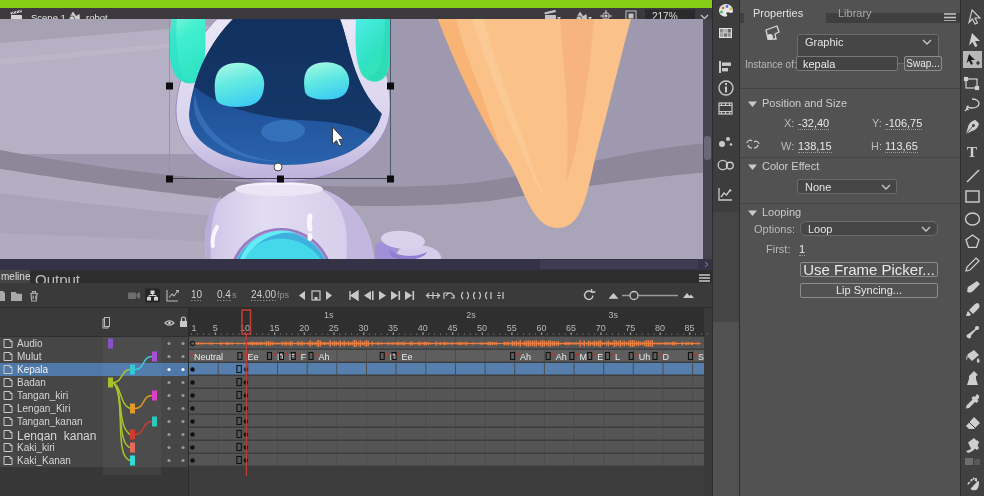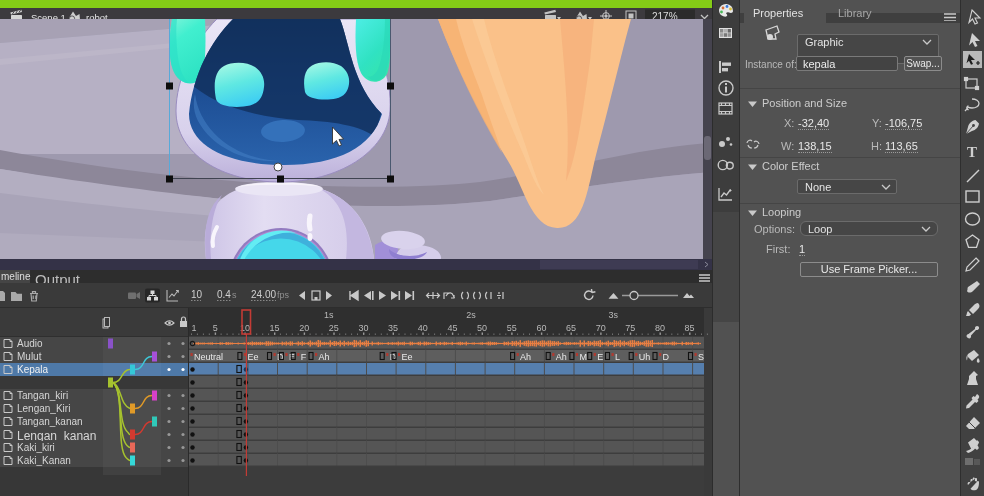--- a/index.html
+++ b/index.html
@@ -277,20 +277,30 @@
     </div>
       <div style="position:absolute;left:0;top:93px;width:188px;height:12.5px;background:#4e79a8;">
         <div style="position:absolute;left:103px;top:0;width:58px;height:12.5px;background:rgba(255,255,255,0.035);"></div>
       <svg width="188" height="13" style="position:absolute;left:0;top:0">
         <path d="M4,2.5 h6 l2,2 v6 h-8 Z" fill="none" stroke="#c9c9c9" stroke-width="1"></path>
         <path d="M10,2.5 v2 h2" fill="none" stroke="#c9c9c9" stroke-width="1"></path>
         <circle cx="169" cy="6.5" r="1.6" fill="#ffffff"></circle>
         <circle cx="183" cy="6.5" r="1.6" fill="#ffffff"></circle>
       </svg>
       <span style="position:absolute;left:17px;top:1px;font-size:10px;color:#f0f0f0;">Kepala</span>
+    </div>
+      <div style="position:absolute;left:0;top:106px;width:188px;height:12.5px;background:#464646;">
+        <div style="position:absolute;left:103px;top:0;width:58px;height:12.5px;background:rgba(255,255,255,0.035);"></div>
+      <svg width="188" height="13" style="position:absolute;left:0;top:0">
+        <path d="M4,2.5 h6 l2,2 v6 h-8 Z" fill="none" stroke="#c9c9c9" stroke-width="1"></path>
+        <path d="M10,2.5 v2 h2" fill="none" stroke="#c9c9c9" stroke-width="1"></path>
+        <circle cx="169" cy="6.5" r="1.6" fill="#989898"></circle>
+        <circle cx="183" cy="6.5" r="1.6" fill="#989898"></circle>
+      </svg>
+      <span style="position:absolute;left:17px;top:1px;font-size:10px;color:#d6d6d6;">Badan</span>
     </div>
       <div style="position:absolute;left:0;top:119px;width:188px;height:12.5px;background:#464646;">
         <div style="position:absolute;left:103px;top:0;width:58px;height:12.5px;background:rgba(255,255,255,0.035);"></div>
       <svg width="188" height="13" style="position:absolute;left:0;top:0">
         <path d="M4,2.5 h6 l2,2 v6 h-8 Z" fill="none" stroke="#c9c9c9" stroke-width="1"></path>
         <path d="M10,2.5 v2 h2" fill="none" stroke="#c9c9c9" stroke-width="1"></path>
         <circle cx="169" cy="6.5" r="1.6" fill="#989898"></circle>
         <circle cx="183" cy="6.5" r="1.6" fill="#989898"></circle>
       </svg>
       <span style="position:absolute;left:17px;top:1px;font-size:10px;color:#d6d6d6;">Tangan_kiri</span>
@@ -982,21 +992,22 @@
     <span style="position:absolute;left:22px;top:206px;font-size:11px;color:#cccccc;">Looping</span>
     <span class="lbl" style="position:absolute;left:14px;top:223px;">Options:</span>
     <div style="position:absolute;left:60px;top:221px;width:138px;height:15px;background:#464646;border:1px solid #6b6b6b;border-radius:6px;">
       <span style="position:absolute;left:7px;top:1px;font-size:11px;color:#e4e4e4;">Loop</span>
       <svg width="10" height="7" style="position:absolute;right:6px;top:4px">
           <path d="M1,1 l4,4 l4,-4" stroke="#c9c9c9" stroke-width="1.3" fill="none"></path>
         </svg>
     </div>
     <span class="lbl" style="position:absolute;left:26px;top:243px;">First:</span>
     <span class="val" style="position:absolute;left:59px;top:243px;">1</span>
-    <div style="position:absolute;left:60px;top:262px;width:138px;height:15px;background:#525252;border:1px solid #8c8c8c;border-radius:2px;text-align:center;font-size:11px;color:#e8e8e8;line-height:13px;">Use Frame Picker...</div>
+    <div style="position:absolute;left:60px;top:262px;width:138px;height:15px;background:#525252;border:1px solid #8c8c8c;border-radius:2px;text-align:center;font-size:15px;color:#e8e8e8;line-height:13px;">Use Frame Picker...</div>
+    <div style="position:absolute;left:60px;top:283px;width:138px;height:15px;background:#525252;border:1px solid #8c8c8c;border-radius:2px;text-align:center;font-size:11px;color:#e8e8e8;line-height:13px;">Lip Syncing...</div>
   </div>
 
   <div class="abs" id="tools" style="left:960px;top:0;width:24px;height:496px;background:#414141;border-left:1px solid #2e2e2e;">
     <svg width="24" height="496" style="position:absolute;left:0;top:0">
 
       <path d="M9,6 l8,8 h-5 l2.5,5 -2.5,1 -2.5,-5 -3.5,3.5 Z" fill="none" stroke="#cfcfcf" stroke-width="1.1" transform="translate(2,4)"></path>
 
       <path d="M9,6 l8,8 h-5 l2.5,5 -2.5,1 -2.5,-5 -3.5,3.5 Z" fill="#cfcfcf" transform="translate(2,27)"></path>
 
       <rect x="2" y="51" width="19" height="17" fill="#b8b8b8"></rect>

